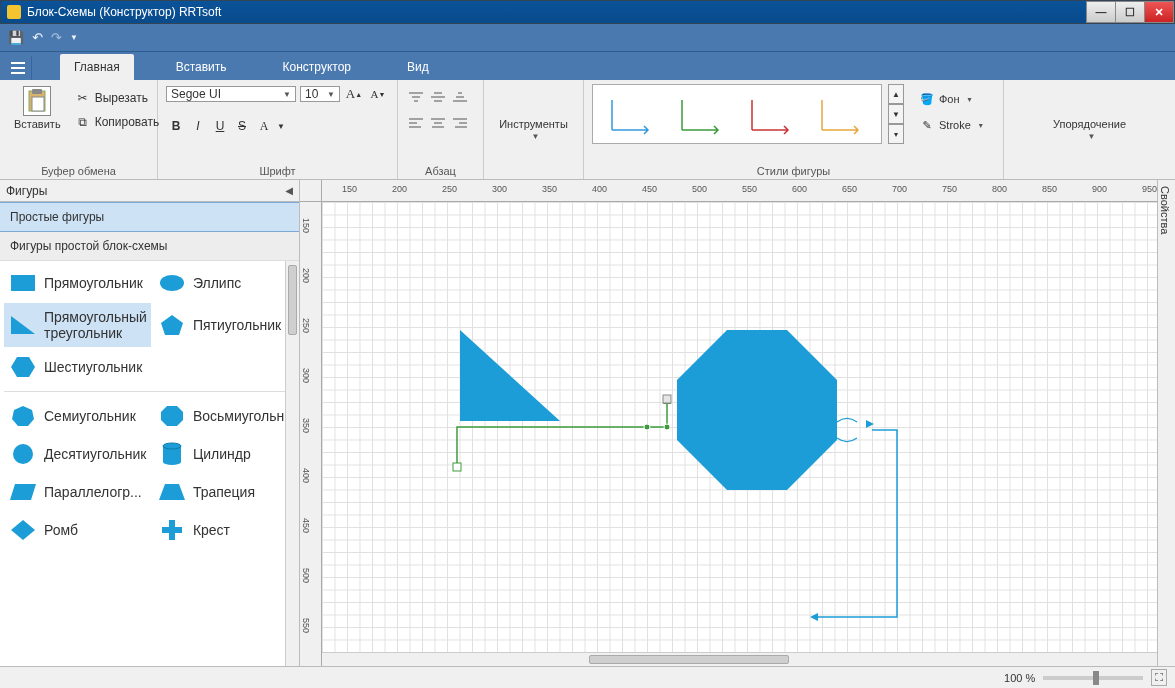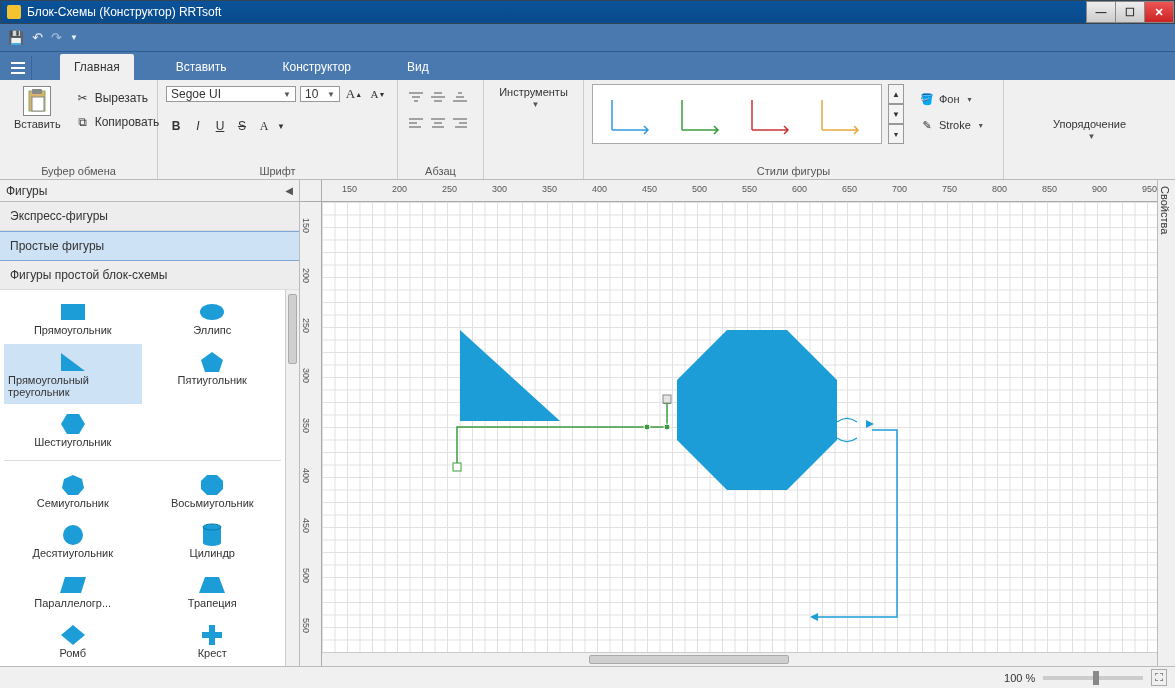--- a/index.html
+++ b/index.html
@@ -42,21 +42,21 @@
 .shapes-panel { width:300px; border-right:1px solid #bbb; background:#f0f0f0; display:flex; flex-direction:column; }
 .panel-header { height:22px; border-bottom:1px solid #bbb; display:flex; align-items:center; justify-content:space-between; padding:0 6px; font-size:12px; }
 .collapse-arrow { font-size:10px; color:#555; cursor:pointer; }
 .search-wrap { padding:4px; display:flex; }
 .search-input { flex:1; height:22px; border:1px solid #aaa; padding:0 6px; font-size:11px; color:#888; font-style:italic; }
 .search-btn { width:22px; height:22px; border:1px solid #aaa; border-left:none; background:#f4f4f4; display:flex; align-items:center; justify-content:center; cursor:pointer; font-size:11px; }
 .cat-item { padding:7px 10px; font-size:12px; border-bottom:1px solid #ddd; cursor:pointer; display:flex; align-items:center; justify-content:space-between; background:#ededed; }
 .cat-item.selected { background:#cde2f5; border-top:1px solid #7aa9d6; border-bottom:1px solid #7aa9d6; }
 .shape-list { flex:1; overflow:auto; background:#fff; padding:4px; }
 .shape-grid { display:grid; grid-template-columns:1fr 1fr; gap:2px; }
-.shape-item { display:flex; align-items:center; padding:6px 4px; font-size:11px; cursor:pointer;flex-direction:column; }
+.shape-item { display:flex; align-items:center; gap:6px; padding:6px 4px; font-size:14px; cursor:pointer; }
 .shape-item.selected { background:#cde2f5; }
 .shape-icon { width:30px; height:24px; display:flex; align-items:center; justify-content:center; flex-shrink:0; }
 .shape-divider { grid-column:1/-1; height:1px; background:#ddd; margin:4px 0; }
 .canvas-wrap { flex:1; display:flex; flex-direction:column; position:relative; }
 .ruler-corner { position:absolute; left:0; top:0; width:22px; height:22px; background:#f0f0f0; border-right:1px solid #aaa; border-bottom:1px solid #aaa; z-index:3; }
 .ruler-h { position:absolute; left:22px; right:18px; top:0; height:22px; background:#f0f0f0; border-bottom:1px solid #aaa; z-index:2; overflow:hidden; }
 .ruler-v { position:absolute; left:0; top:22px; bottom:0; width:22px; background:#f0f0f0; border-right:1px solid #aaa; z-index:2; overflow:hidden; }
 .tick { position:absolute; font-size:9px; color:#555; }
 .canvas { position:absolute; left:22px; top:22px; right:18px; bottom:0; background:#fff; overflow:hidden; }
 .grid-bg { position:absolute; inset:0;
@@ -225,21 +225,21 @@
               <line x1="6" y1="5" x2="14" y2="5" stroke="#555"></line>
               <line x1="2" y1="9" x2="14" y2="9" stroke="#555"></line>
             </svg>
           </div>
       </div>
     </div>
     <div class="rgroup-label">Абзац</div>
   </div>
 
   <div class="rgroup" style="width:100px">
-    <div class="rgroup-body" style="justify-content:center;align-items:flex-start">
+    <div class="rgroup-body" style="justify-content:center;align-items:center">
       <div class="big-btn">
         <span style="font-size:11px">Инструменты</span>
         <span class="dropdown-arrow">▼</span>
       </div>
     </div>
     <div class="rgroup-label"></div>
   </div>
 
   <div class="rgroup" style="width:420px">
     <div class="rgroup-body">
@@ -289,23 +289,20 @@
   </div>
 </div>
 
 <div class="content">
 
   <div class="shapes-panel">
     <div class="panel-header">
       <span>Фигуры</span>
       <span class="collapse-arrow">◀</span>
     </div>
-    <div class="cat-item">
-        <span>Экспресс-фигуры</span>
-      </div>
     <div class="cat-item selected">
         <span>Простые фигуры</span>
       </div>
     <div class="cat-item">
         <span>Фигуры простой блок-схемы</span>
       </div>
 
     <div class="shape-list-wrap">
     <div class="shape-list">
       <div class="shape-grid">

